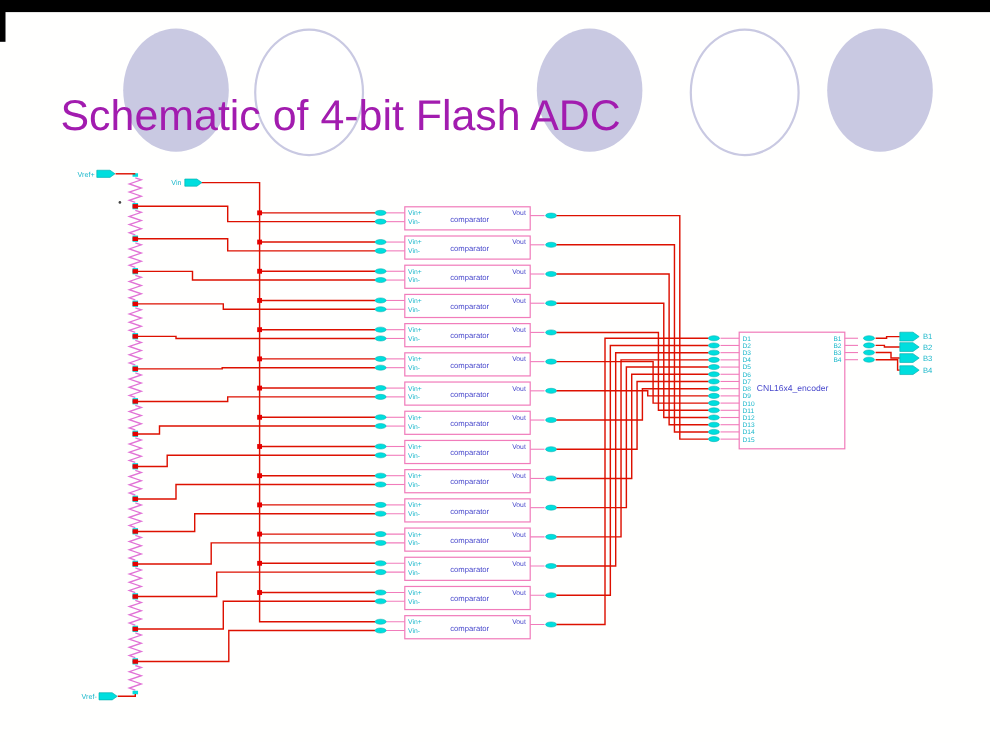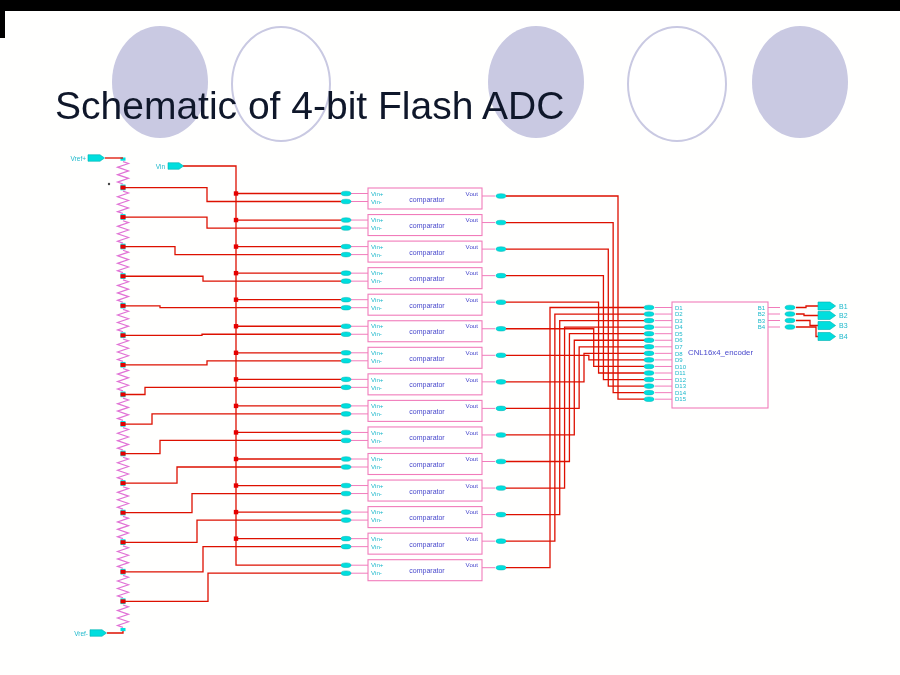--- a/index.html
+++ b/index.html
@@ -4,21 +4,21 @@
 <style>
   html,body{margin:0;padding:0;background:#ffffff;}
   .slide{position:relative;width:900px;height:675px;background:#fffffe;overflow:hidden;
          font-family:"Liberation Sans",sans-serif;}
   .topbar{position:absolute;top:0;left:0;width:900px;height:11px;background:#000;z-index:4;}
   .leftnotch{position:absolute;top:0;left:0;width:5px;height:38px;background:#000;z-index:4;}
   .circle{position:absolute;border-radius:50%;z-index:1;}
   .circle.filled{background:#c9c9e2;}
   .circle.hollow{background:#ffffff;border:2px solid #c9c9e2;}
   .title{position:absolute;left:55px;top:58px;font-size:39px;font-weight:400;
-         color:#0f172a;z-index:3;white-space:nowrap;}
+         color:#a21caf;z-index:3;white-space:nowrap;}
   svg.schem{position:absolute;left:0;top:0;z-index:2;}
   text{font-family:"Liberation Sans",sans-serif;}
 </style>
 </head>
 <body>
 
 <div class="slide">
   <div class="topbar"></div>
   <div class="leftnotch"></div>
 

